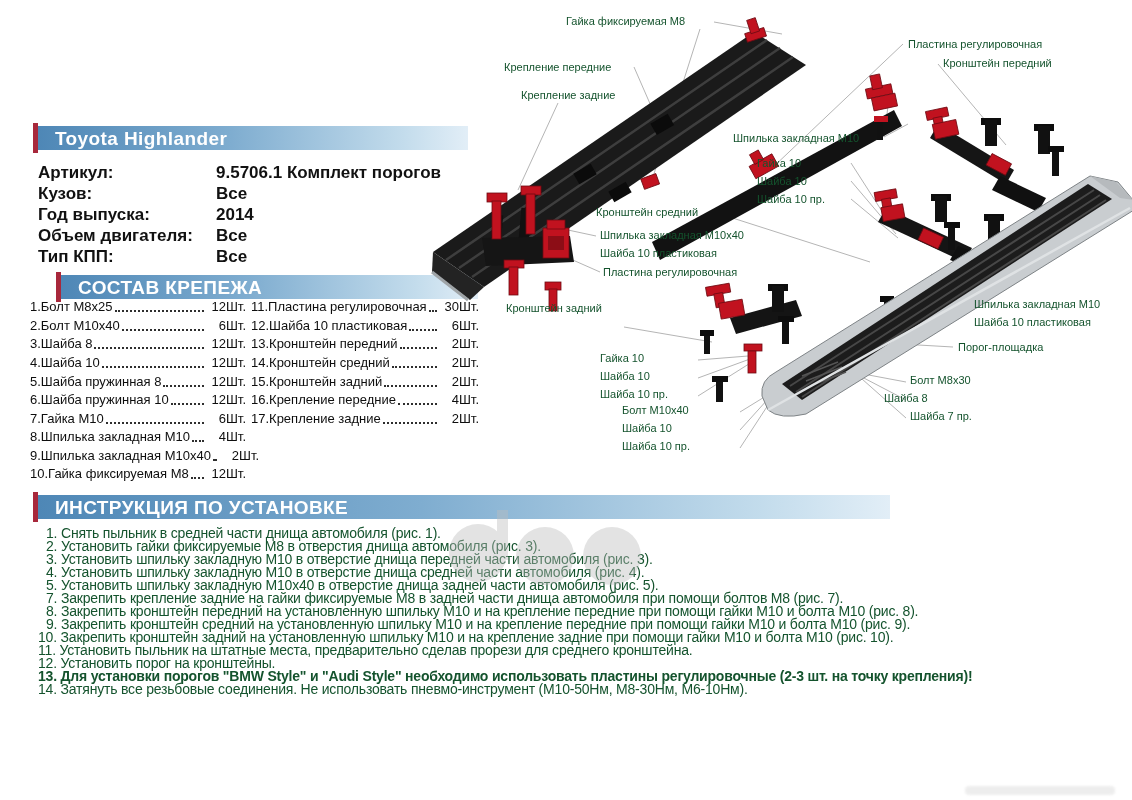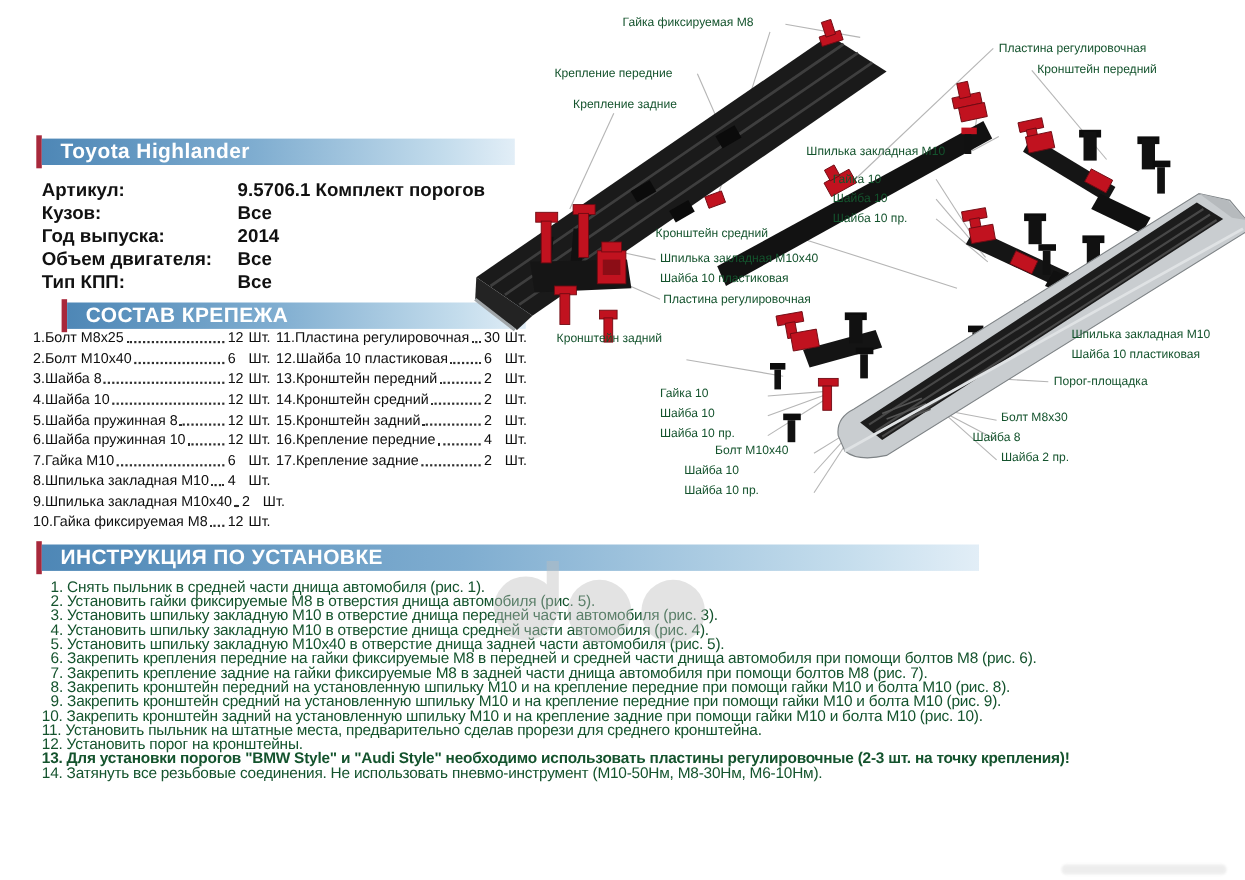--- a/index.html
+++ b/index.html
@@ -13,21 +13,21 @@
   .bar .bar-title{position:absolute;left:22px;top:2px;right:0;font-size:19px;font-weight:bold;color:#fff;
              letter-spacing:.4px;line-height:27px;white-space:nowrap;}
   #bar-product{left:33px;top:123px;width:422px;padding-left:13px;}
   #bar-hardware{left:33px;top:272px;width:422px;margin-left:23px;}
   #bar-instructions{left:33px;top:492px;width:857px;}
   
   .info{position:absolute;left:38px;top:162px;width:430px;font-size:17px;font-weight:bold;}
   .info-row{display:flex;height:21px;line-height:21px;}
   .info-label{width:178px;flex:none;}
   
-  .part-col{position:absolute;top:301px;font-size:13px;color:#0e0e0e;}
+  .part-col{position:absolute;top:301px;font-size:13px;color:#0e0e0e;text-align:right;}
   #parts-left{left:30px;width:216px;}
   #parts-right{left:251px;width:228px;}
   .part-row{display:flex;align-items:flex-end;height:13.2px;margin-bottom:5.4px;white-space:nowrap;}
   .part-name{flex:none;}
   .leader{flex:1;border-bottom:2px dotted #2e2e2e;margin:0 3px 2px 2px;min-width:4px;}
   .part-qty{flex:none;width:19px;}
   .part-unit{flex:none;}
   
   .instructions{position:absolute;left:30px;top:527px;width:1048px;font-size:14px;line-height:13px;
                 color:#14532d;letter-spacing:-0.2px;}
@@ -344,25 +344,24 @@
     </div>
 
   <div class="bar" id="bar-instructions">
     <div class="accent"></div>
     <div class="fill"></div>
     <div class="bar-title">ИНСТРУКЦИЯ ПО УСТАНОВКЕ</div>
   </div>
 
   <div class="instructions" id="instructions-list">
       <div class="instr-line ind1">1. Снять пыльник в средней части днища автомобиля (рис. 1).</div>
-      <div class="instr-line ind1">2. Установить гайки фиксируемые М8 в отверстия днища автомобиля (рис. 5).</div>
+      <div class="instr-line ind1">2. Установить гайки фиксируемые М8 в отверстия днища автомобиля (рис. 3).</div>
       <div class="instr-line ind1">3. Установить шпильку закладную М10 в отверстие днища передней части автомобиля (рис. 3).</div>
       <div class="instr-line ind1">4. Установить шпильку закладную М10 в отверстие днища средней части автомобиля (рис. 4).</div>
       <div class="instr-line ind1">5. Установить шпильку закладную М10х40 в отверстие днища задней части автомобиля (рис. 5).</div>
-      <div class="instr-line ind1">6. Закрепить крепления передние на гайки фиксируемые М8 в передней и средней части днища автомобиля при помощи болтов М8 (рис. 6).</div>
       <div class="instr-line ind1">7. Закрепить крепление задние на гайки фиксируемые М8 в задней части днища автомобиля при помощи болтов М8 (рис. 7).</div>
       <div class="instr-line ind1">8. Закрепить кронштейн передний на установленную шпильку М10 и на крепление передние при помощи гайки М10 и болта М10 (рис. 8).</div>
       <div class="instr-line ind1">9. Закрепить кронштейн средний на установленную шпильку М10 и на крепление передние при помощи гайки М10 и болта М10 (рис. 9).</div>
       <div class="instr-line ind2">10. Закрепить кронштейн задний на установленную шпильку М10 и на крепление задние при помощи гайки М10 и болта М10 (рис. 10).</div>
       <div class="instr-line ind2">11. Установить пыльник на штатные места, предварительно сделав прорези для среднего кронштейна.</div>
       <div class="instr-line ind2">12. Установить порог на кронштейны.</div>
       <div class="instr-line ind2 bold">13. Для установки порогов "BMW Style" и "Audi Style" необходимо использовать пластины регулировочные (2-3 шт. на точку крепления)!</div>
       <div class="instr-line ind2">14. Затянуть все резьбовые соединения. Не использовать пневмо-инструмент (М10-50Нм, М8-30Нм, М6-10Нм).</div>
     </div>
 
@@ -380,26 +379,26 @@
       <div class="dlabel" style="left: 600px; top: 228px;">Шпилька закладная М10х40</div>
       <div class="dlabel" style="left: 600px; top: 246px;">Шайба 10 пластиковая</div>
       <div class="dlabel" style="left: 603px; top: 265px;">Пластина регулировочная</div>
       <div class="dlabel" style="left: 506px; top: 301px;">Кронштейн задний</div>
       <div class="dlabel" style="left: 974px; top: 297px;">Шпилька закладная М10</div>
       <div class="dlabel" style="left: 974px; top: 315px;">Шайба 10 пластиковая</div>
       <div class="dlabel" style="left: 958px; top: 340px;">Порог-площадка</div>
       <div class="dlabel" style="left: 600px; top: 351px;">Гайка 10</div>
       <div class="dlabel" style="left: 600px; top: 369px;">Шайба 10</div>
       <div class="dlabel" style="left: 600px; top: 387px;">Шайба 10 пр.</div>
-      <div class="dlabel" style="left: 650px; top: 403px;">Болт М10х40</div>
+      <div class="dlabel" style="left: 622px; top: 403px;">Болт М10х40</div>
       <div class="dlabel" style="left: 622px; top: 421px;">Шайба 10</div>
       <div class="dlabel" style="left: 622px; top: 439px;">Шайба 10 пр.</div>
       <div class="dlabel" style="left: 910px; top: 373px;">Болт М8х30</div>
       <div class="dlabel" style="left: 884px; top: 391px;">Шайба 8</div>
-      <div class="dlabel" style="left: 910px; top: 409px;">Шайба 2 пр.</div>
+      <div class="dlabel" style="left: 910px; top: 409px;">Шайба 7 пр.</div>
     </div>
 
   <svg id="watermark" width="1132" height="800" viewBox="0 0 1132 800">
     <g opacity="0.42" fill="#bdbdbd">
       <rect x="497" y="510" width="11" height="50"></rect>
       <circle cx="478" cy="553" r="29"></circle>
       <circle cx="545" cy="556" r="29"></circle>
       <circle cx="612" cy="556" r="29"></circle>
     </g>
   </svg>

